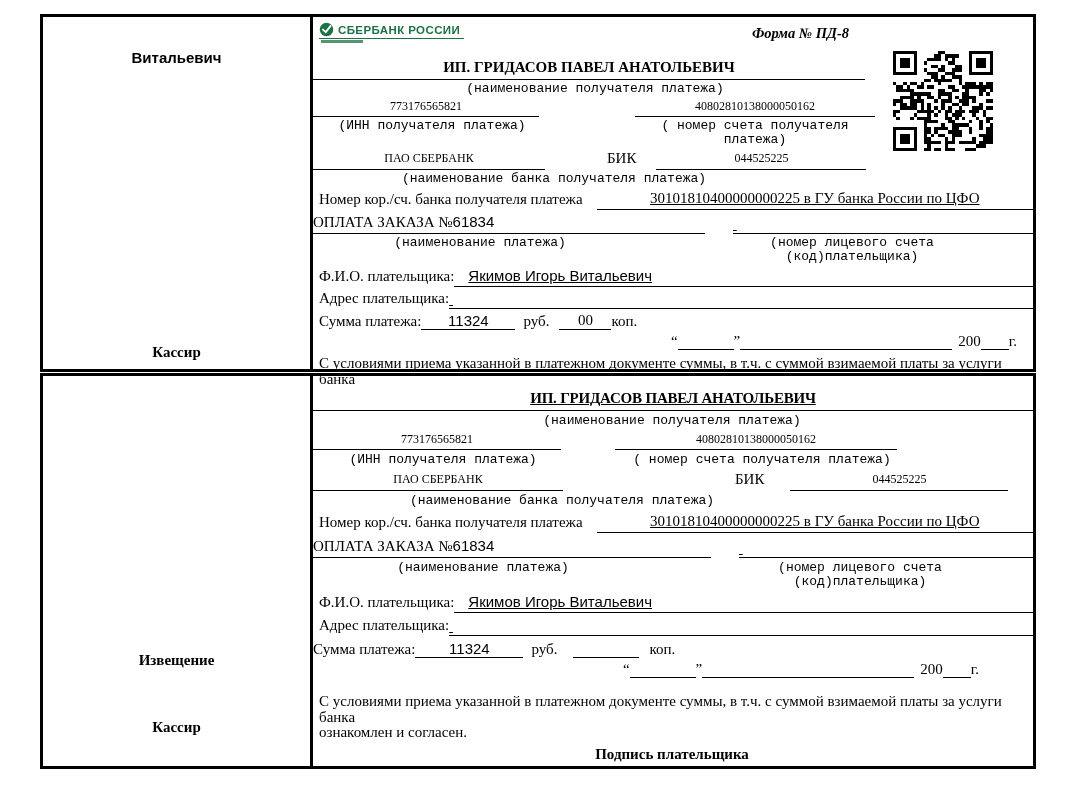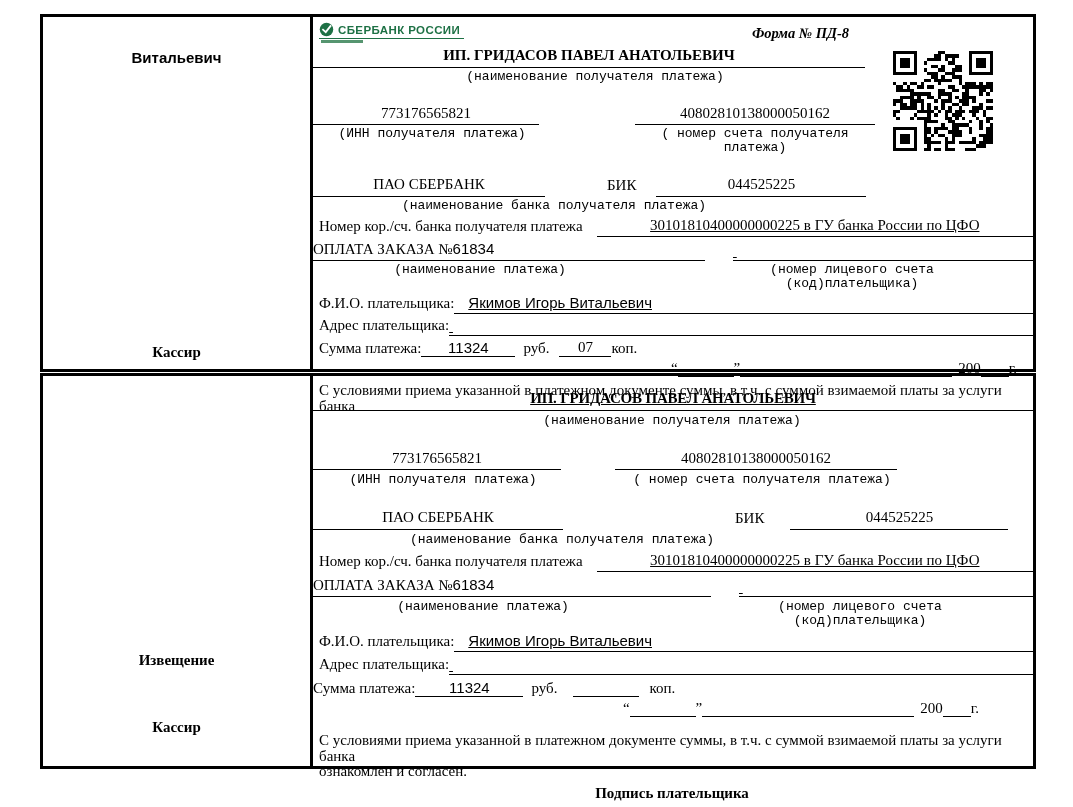--- a/index.html
+++ b/index.html
@@ -18,35 +18,35 @@
   .main{flex:1;position:relative;padding:4px 8px 0 6px;box-sizing:border-box;}
   .u{border-bottom:1px solid #000;}
   .bleed-l{margin-left:-6px;}
   .bleed-r{margin-right:-8px;text-decoration:underline;}
   .row{display:flex;align-items:flex-end;}
   .ctr{text-align:center;}
   .sm{font-size:13px;line-height:14px;font-family:Liberation Mono, monospace;}
   .bold{font-weight:bold;}
   .sans-val{font-family:"Liberation Sans",sans-serif;font-size:15px;}
   
-  .logo-row{height:24px;position:relative;margin-bottom:2px;}
+  .logo-row{height:24px;position:relative;margin-bottom:14px;}
   .sber-logo{display:inline-flex;align-items:center;gap:4px;border-bottom:1px solid #1e7145;
              padding:1px 4px 1px 0;}
   .sber-logo-text{color:#1e7145;font-family:"Liberation Sans",sans-serif;font-weight:bold;
                   font-size:11.5px;letter-spacing:.4px;}
   .logo-tagline{position:absolute;left:2px;top:19px;width:42px;height:3px;background:#2c7a4c;opacity:.8;}
   .form-number{position:absolute;right:176px;top:4px;font-weight:bold;font-style:italic;font-size:14.5px;}
   
   .qr{position:absolute;top:34px;right:40px;width:100px;height:100px;}
   
   .hdr-block{width:552px;}
   .hdr-text{font-weight:bold;font-size:15px;text-align:center;padding-bottom:3px;}
   .hdr-full{width:auto;}
   .lbl-row{display:flex;}
-  .num{font-size:15px;margin-top:18px;}
+  .num{font-size:12px;}
   .cell{box-sizing:border-box;text-align:center;}
   .spacer{flex:1;}
   .fio-label{white-space:nowrap;}
   .val-pad{padding-left:14px;text-align:left;}
   .date-row{display:flex;justify-content:flex-end;align-items:flex-end;font-size:15px;}
   .agr{font-size:15px;line-height:15.5px;margin-top:6px;}
   .mt2{margin-top:2px;}.mt3{margin-top:3px;}.mt4{margin-top:4px;}.mt5{margin-top:5px;}.mt10{margin-top:10px;}
 </style>
 </head>
 <body>
@@ -432,21 +432,21 @@
           <div class="fio-label" style="padding-bottom:2px;">Адрес плательщика:</div>
           <div class="u spacer bleed-r">&nbsp;</div>
         </div>
 
         <div class="row mt3">
           <div>Сумма платежа:</div>
           <div class="cell u sans-val" style="width:94px;">11324</div>
           <div style="width:8px;"></div>
           <div>руб.</div>
           <div style="width:10px;"></div>
-          <div class="cell u" style="width:52px;">07</div>
+          <div class="cell u" style="width:52px;">00</div>
           <div>коп.</div>
         </div>
 
         <div class="date-row mt2" style="margin-right:8px;">
           <span>“</span>
           <span class="u" style="width:56px;">&nbsp;</span>
           <span>”</span>
           <span class="u" style="width:212px;">&nbsp;</span>
           <span style="padding-left:6px;">200</span>
           <span class="u" style="width:28px;">&nbsp;</span>

